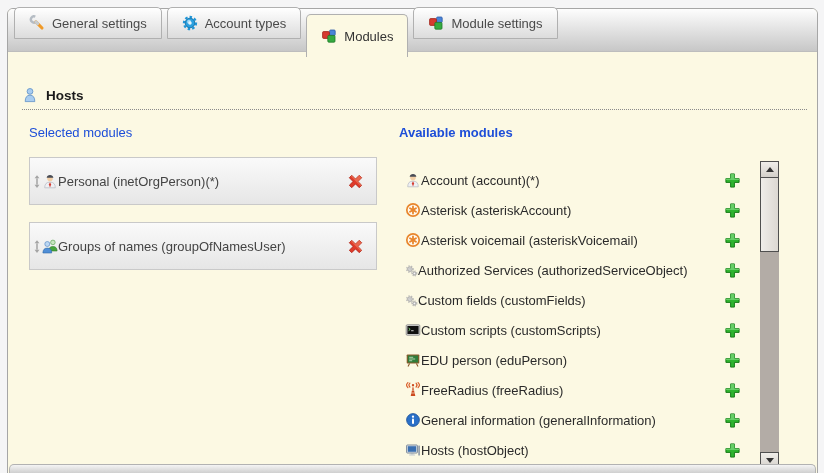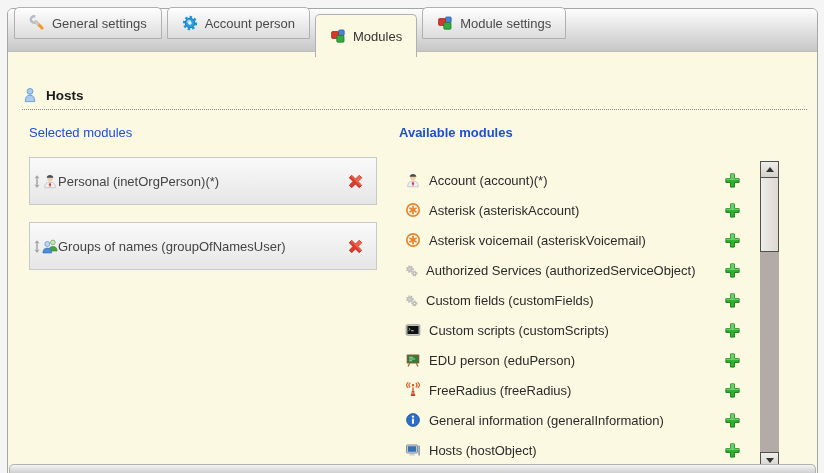--- a/index.html
+++ b/index.html
@@ -58,21 +58,21 @@
     display:flex;align-items:center;
     padding:0 12px 0 2px;box-sizing:border-box;
     cursor:move;color:#444;
   }
   .selected-row .label{flex:1 1 auto;overflow:hidden;white-space:nowrap;}
   .handle{width:10px;height:15px;flex:0 0 10px;cursor:ns-resize;}
   .delete-btn{width:17px;height:17px;flex:0 0 17px;cursor:pointer;border:none;background:none;padding:0;}
   
   .available-list{position:absolute;left:397px;top:114px;width:336px;}
   .available-row{
-    height:30px;display:flex;align-items:center;gap:8px;
+    height:30px;display:flex;align-items:center;gap:0;
     color:#2a2a2a;white-space:nowrap;
   }
   .available-row .label{overflow:hidden;}
   .add-btn{margin-left:auto;width:17px;height:17px;flex:0 0 17px;cursor:pointer;border:none;background:none;padding:0;}
   
   .scrollbar{
     position:absolute;left:752px;top:110px;width:19px;height:308px;
     background:#b3aca6;
   }
   .sb-btn{
@@ -211,21 +211,21 @@
     <div class="tab">
       <svg class="icon">
           <use href="#i-wrench"></use>
         </svg>
       <span>General settings</span>
     </div>
     <div class="tab">
       <svg class="icon">
           <use href="#i-gear"></use>
         </svg>
-      <span>Account person</span>
+      <span>Account types</span>
     </div>
     <div class="tab active">
       <svg class="icon">
           <use href="#i-modules"></use>
         </svg>
       <span>Modules</span>
     </div>
     <div class="tab">
       <svg class="icon">
           <use href="#i-modules"></use>

